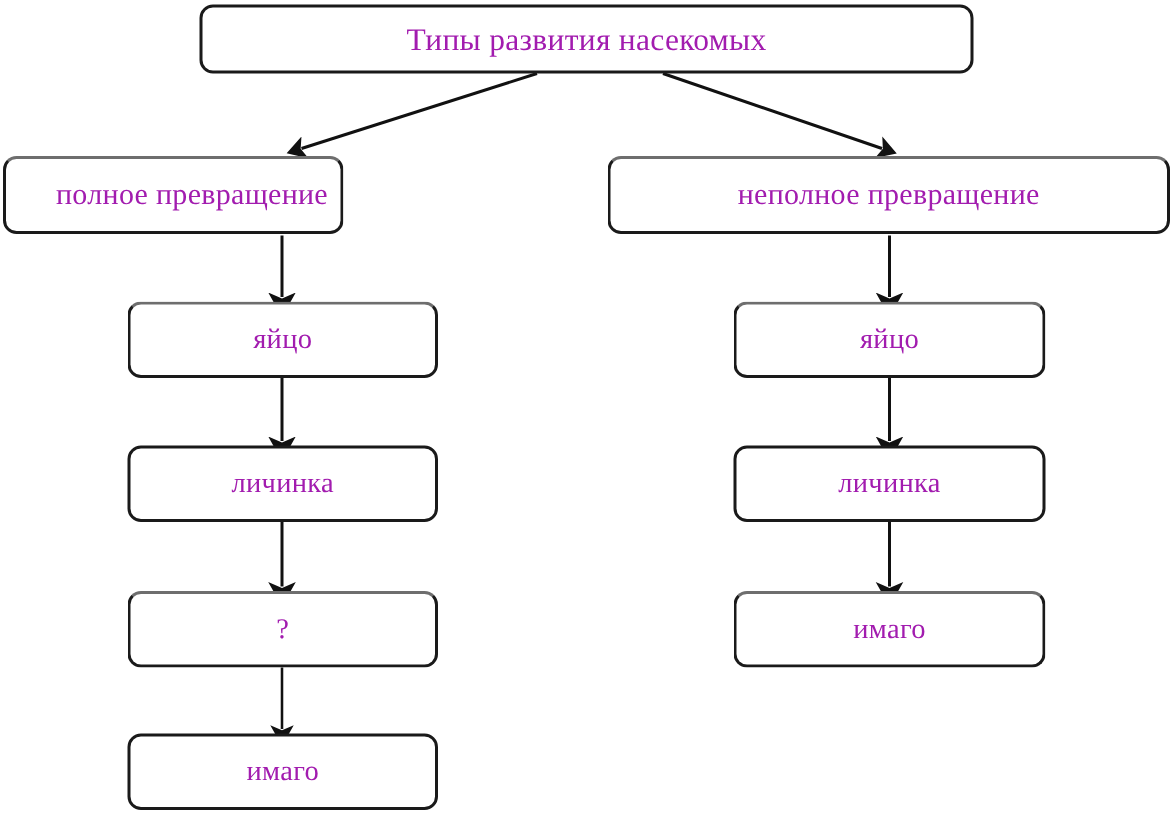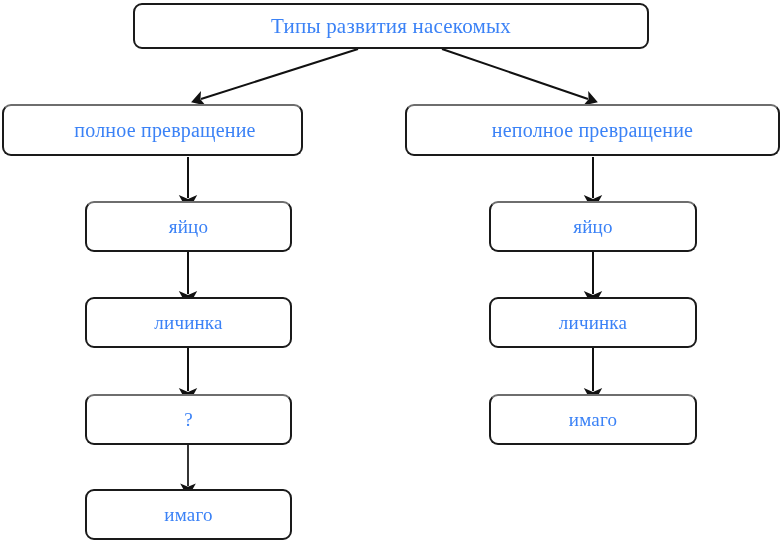--- a/index.html
+++ b/index.html
@@ -37,32 +37,32 @@
   }
   
   .node.soft-top {
     border-top-color: #6e6e6e;
   }
 
   .node .label {
     display: block;
     line-height: 1;
     letter-spacing: 0.2px;
-    color: #3b82f6;
+    color: #a21caf;
     white-space: nowrap;
   }
 
   
   #node-title {
     left: 133px;  top: 3px;   width: 516px; height: 46px;
   }
   #node-title .label { font-size: 21px; }
 
   #node-complete {
-    left: 2px;    top: 104px; width: 301px; height: 52px; padding-left: 25px;
+    left: 2px;    top: 104px; width: 227px; height: 52px; padding-left: 25px;
   }
   #node-incomplete {
     left: 405px;  top: 104px; width: 375px; height: 52px; font-family: Liberation Serif, serif;
   }
   #node-complete .label,
   #node-incomplete .label { font-size: 20px; }
 
   #node-l1 { left: 85px;  top: 201px; width: 207px; height: 51px; }
   #node-l2 { left: 85px;  top: 297px; width: 207px; height: 51px; }
   #node-l3 { left: 85px;  top: 394px; width: 207px; height: 51px; }

